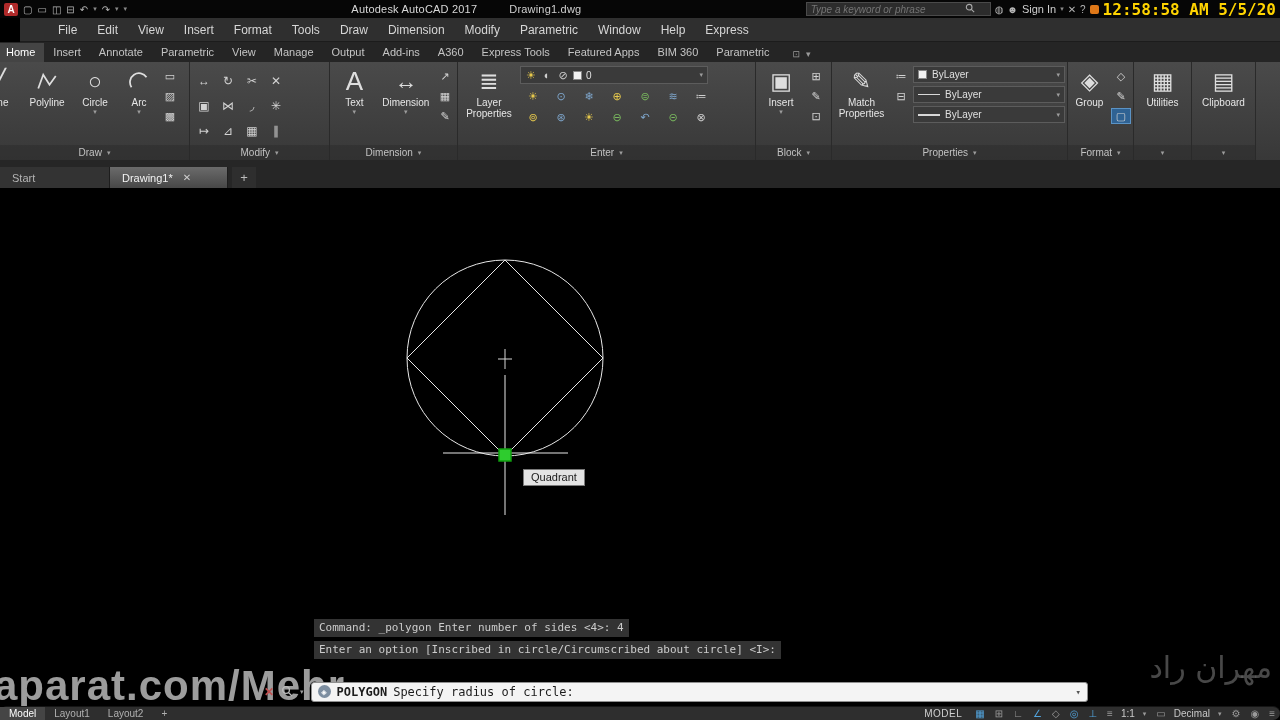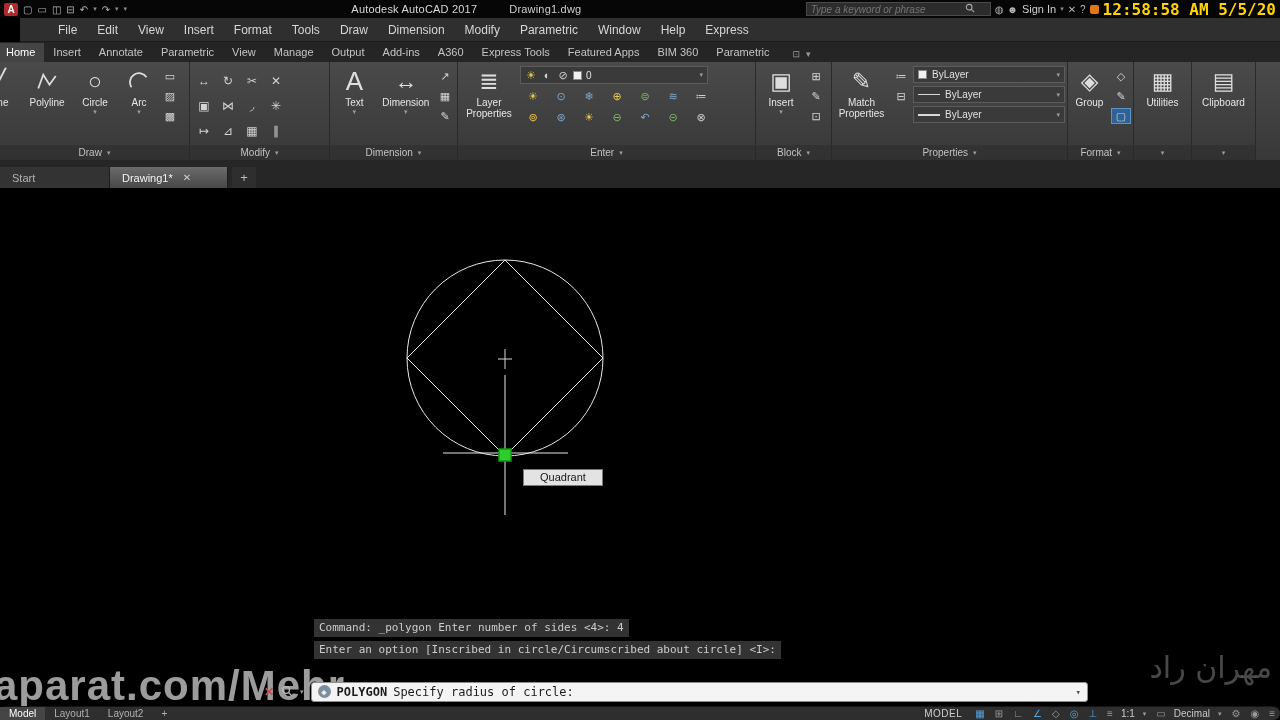--- a/index.html
+++ b/index.html
@@ -58,21 +58,21 @@
 
   
   .filetabs { height:28px; background:#262626; display:flex; align-items:flex-end; }
   .ftab { height:21px; display:flex; align-items:center; padding:0 12px; font-size:11px; color:#b4b4b4; background:#333333; border-right:1px solid #1d1d1d; gap:10px; min-width:110px; }
   .ftab.active { background:linear-gradient(#6b6b6b,#474747); color:#f2f2f2; min-width:118px; }
   .ftab .close { color:#d0d0d0; font-size:10px; }
   .ftab-add { width:24px; height:21px; display:flex; align-items:center; justify-content:center; color:#bcbcbc; font-size:13px; background:#2e2e2e; margin-left:4px; }
 
   
   .canvas { position:absolute; left:0; top:188px; width:1280px; height:518px; background:#000; z-index:1; }
-  .osnap-tooltip { position:absolute; left:523px; top:469px; background:#e3e3e3; border:1px solid #7a7a7a; color:#1a1a1a; font-size:11px; padding:1px 16px 2px; z-index:4; box-shadow:1px 1px 2px rgba(0,0,0,.6); }
+  .osnap-tooltip { position:absolute; left:523px; top:469px; background:#e3e3e3; border:1px solid #7a7a7a; color:#1a1a1a; font-size:11px; padding:1px 7px 2px; z-index:4; box-shadow:1px 1px 2px rgba(0,0,0,.6); }
 
   
   .wm-main { position:absolute; left:-6px; top:662px; font-size:42px; font-weight:bold; color:#9c9c9c; letter-spacing:1px; z-index:3; white-space:nowrap; }
   .wm-sig { position:absolute; right:8px; top:650px; font-size:30px; color:rgba(220,220,220,.33); z-index:3; font-family:"DejaVu Sans", sans-serif; }
 
   
   .cmd-history { position:absolute; left:314px; top:619px; z-index:5; font-family:"DejaVu Sans Mono", monospace; font-size:11px; color:#cccccc; }
   .cmd-line { background:rgba(58,58,58,.88); padding:2px 5px 3px; margin-bottom:4px; width:fit-content; white-space:pre; }
   .cmd-bar-wrap { position:absolute; left:262px; top:681px; width:826px; height:21px; display:flex; align-items:center; gap:5px; z-index:6; }
   .cmd-tools { display:flex; align-items:center; gap:7px; padding:0 2px; }

